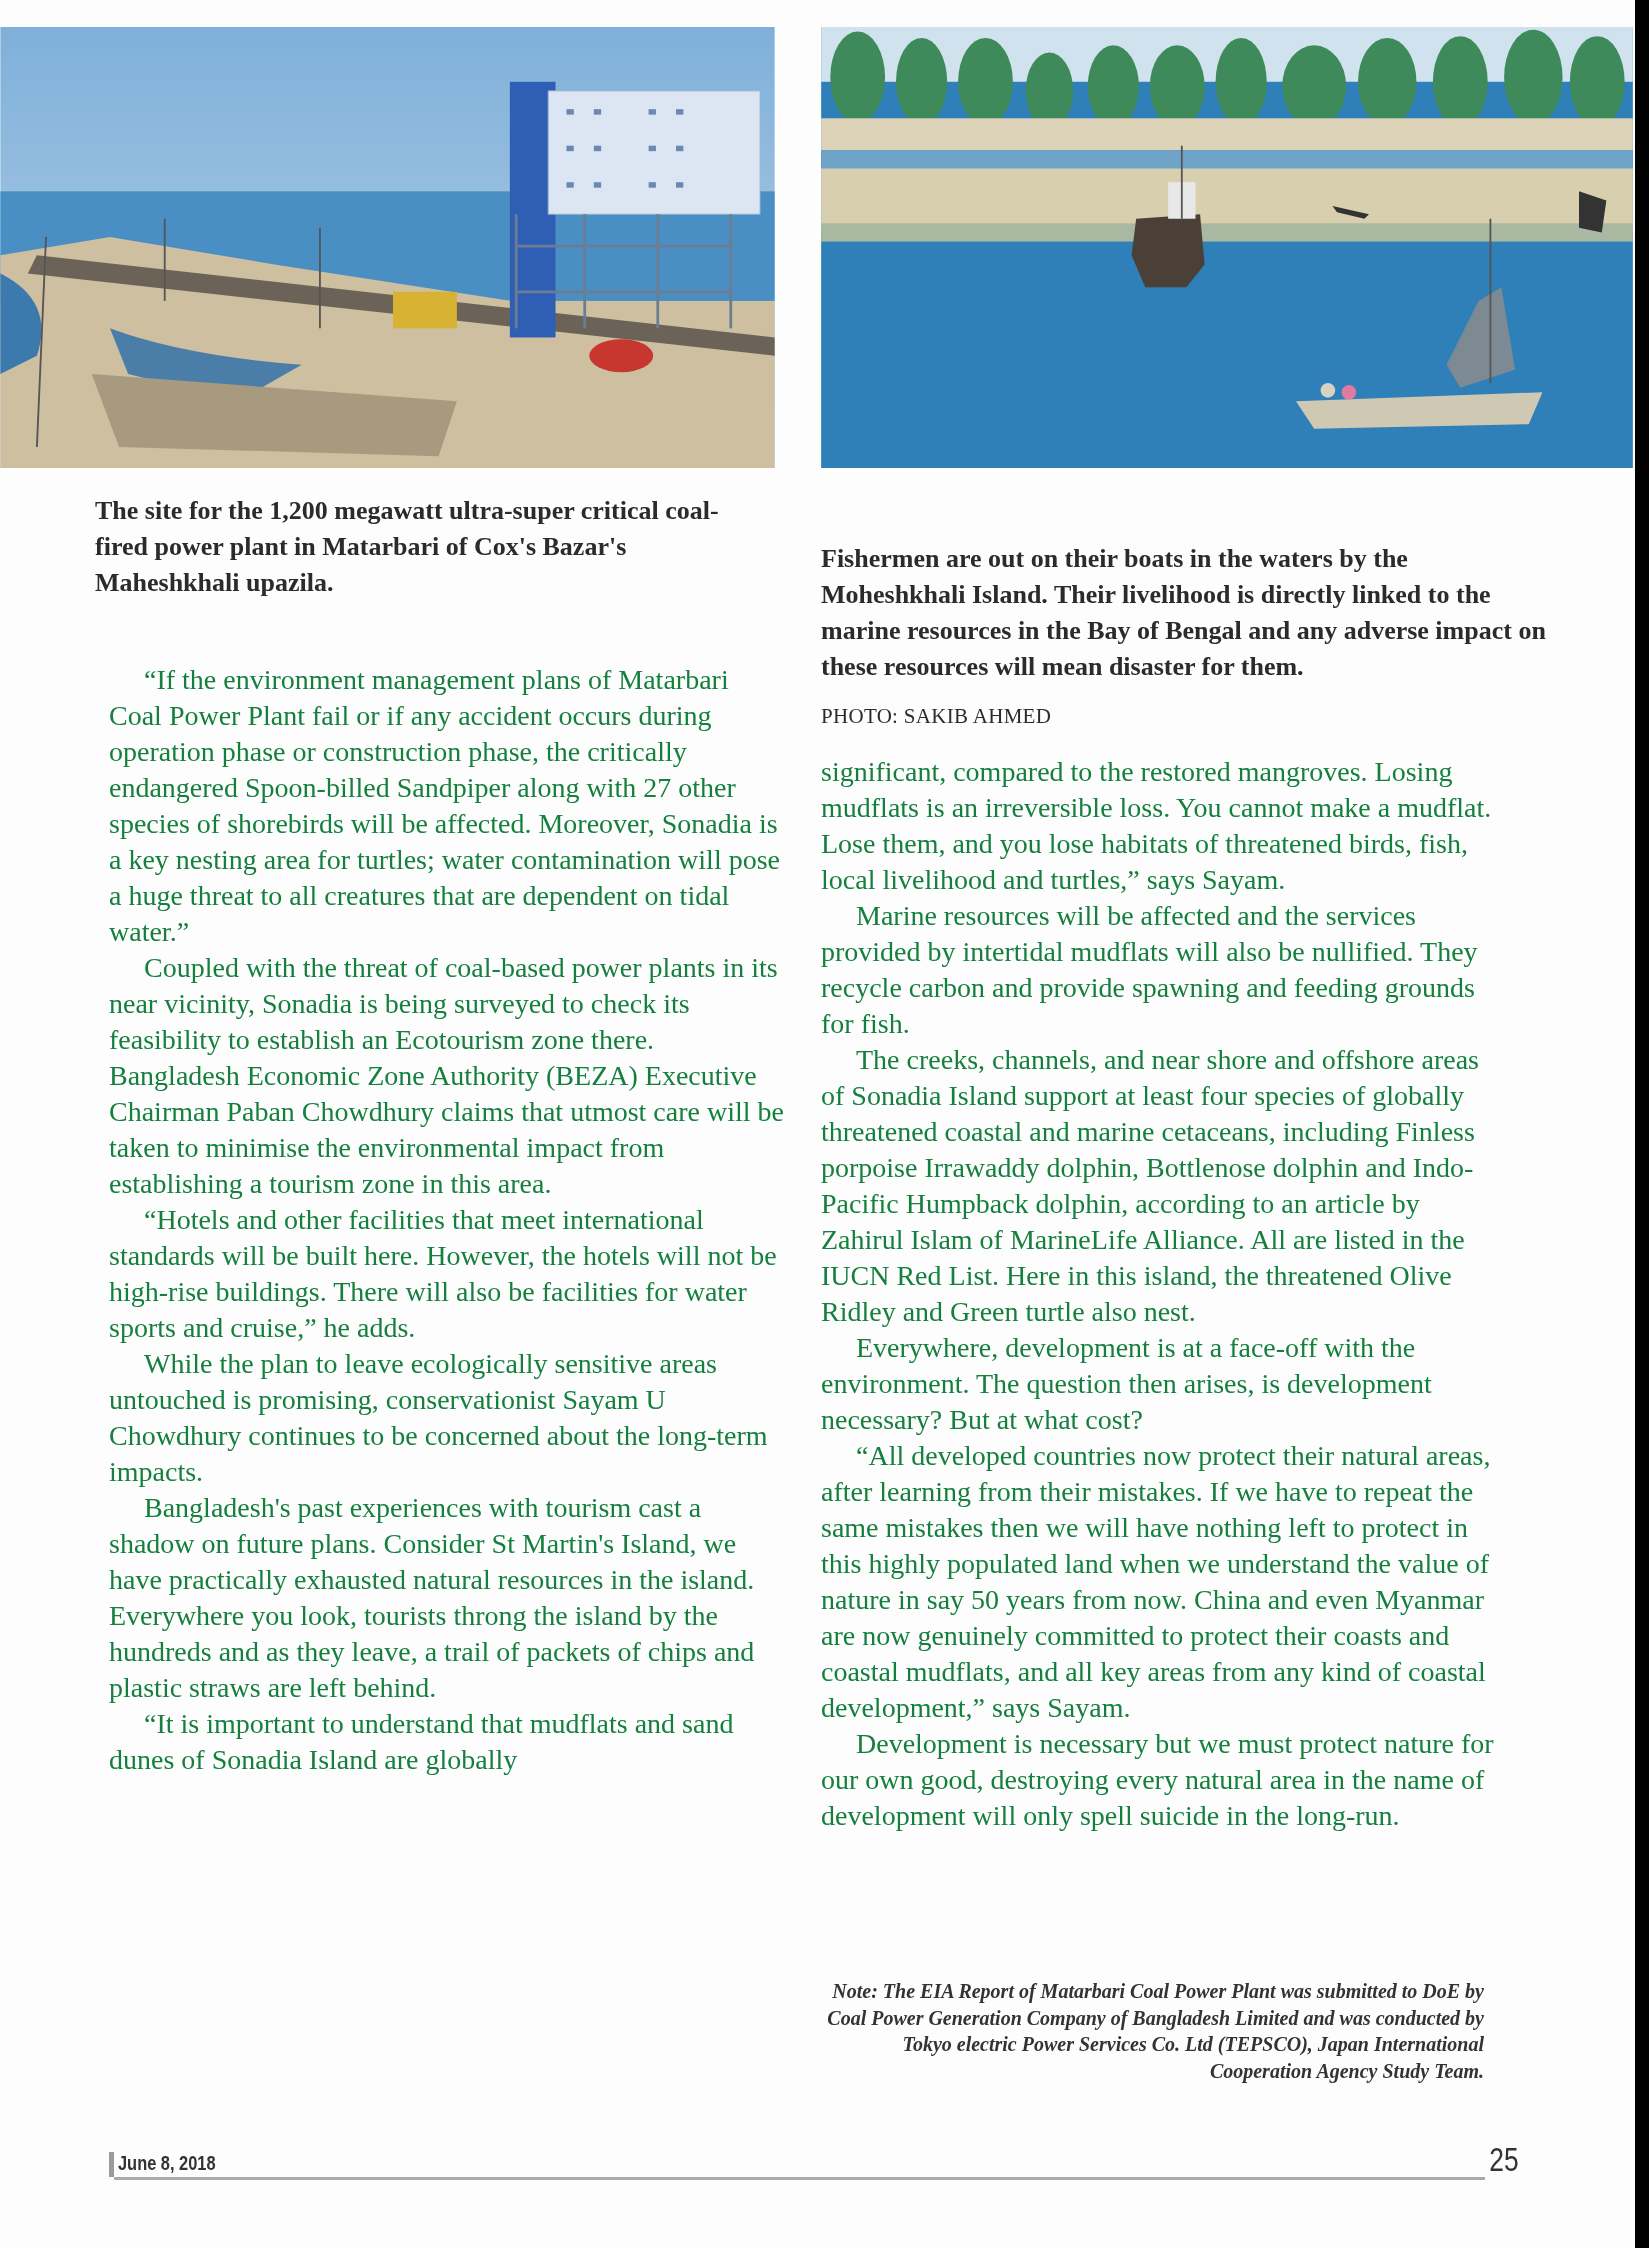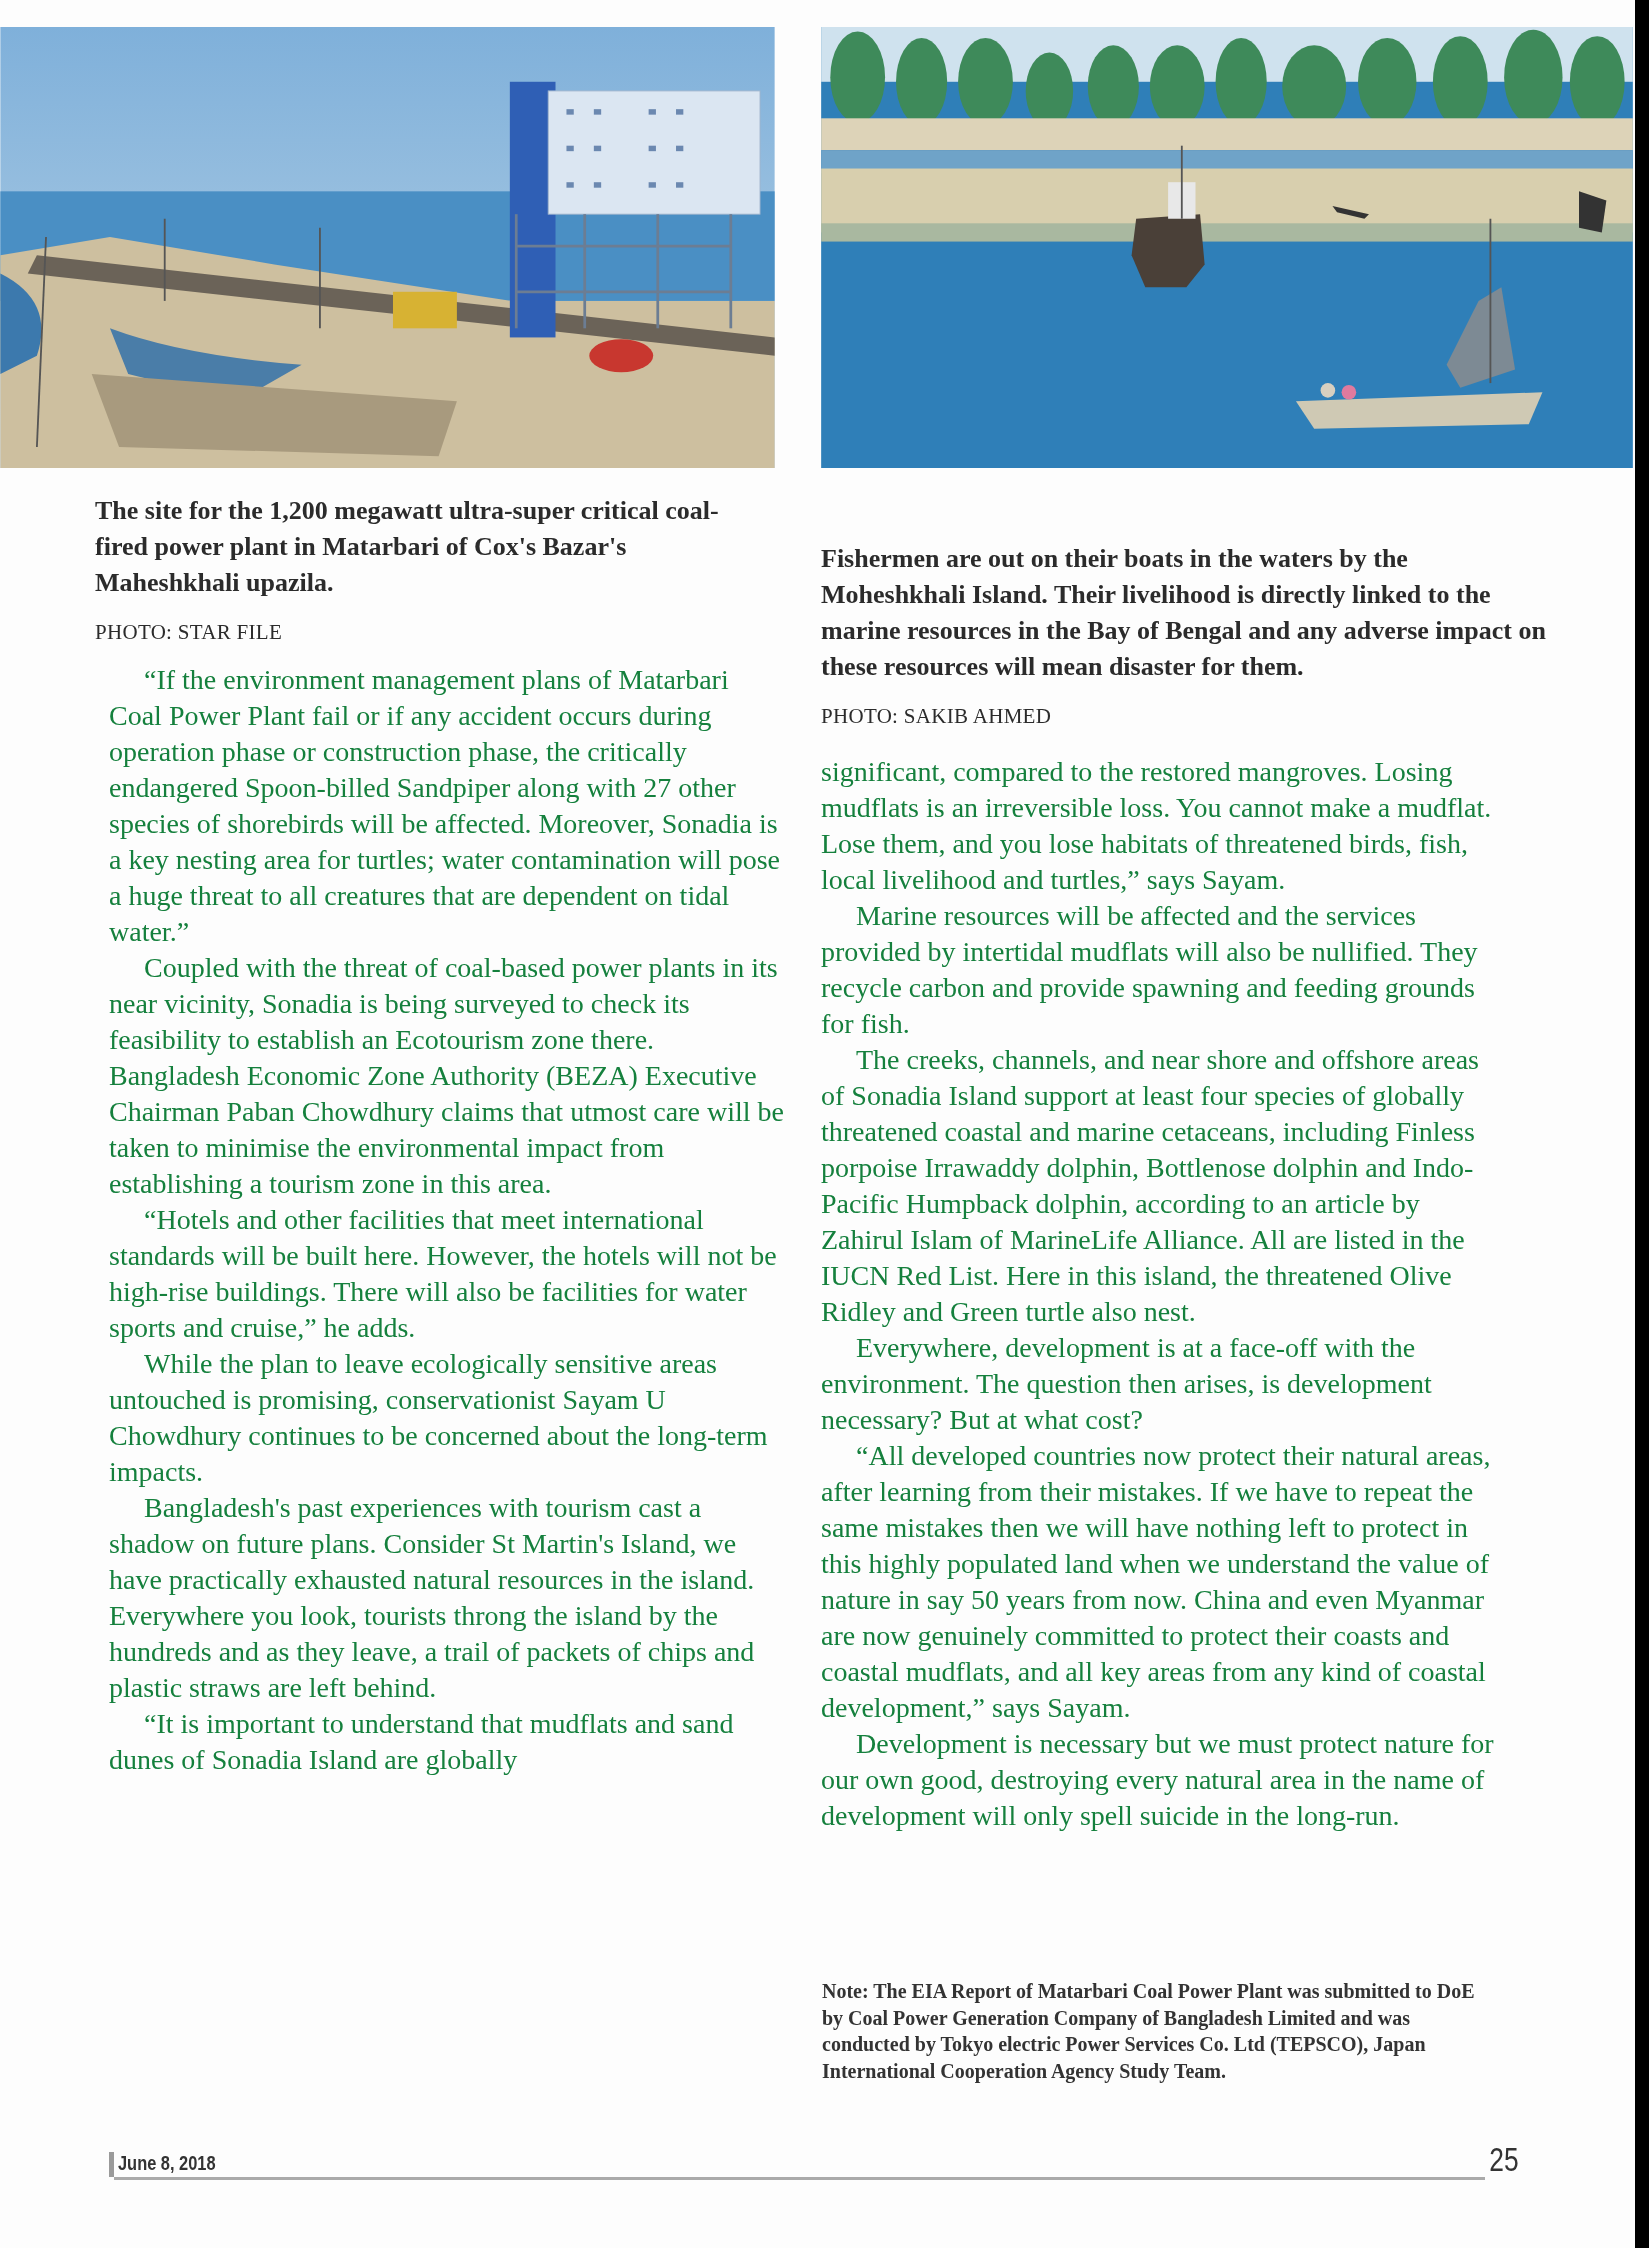--- a/index.html
+++ b/index.html
@@ -21,21 +21,21 @@
   .credit { font-weight:normal; font-size:21px; margin-top:12.8px; letter-spacing:0.3px; }
 
   .col { position:absolute; font-size:28px; line-height:36px; color:#15803d; }
   .col p { margin:0; text-indent:0; }
   .col p.ind { text-indent:35px; }
   .col-left { left:109px; top:662px; width:676px; }
   .col-right { left:821px; top:754px; width:676px; }
 
   .note {
     position:absolute; left:822px; top:1978px; width:662px;
-    font-weight:bold;
+    text-align:right; font-style:italic; font-weight:bold;
     font-size:20px; line-height:26.5px; color:#333;
   }
 
   .footer { position:absolute; left:109px; top:2148px; width:1412px; height:37px; }
   .footer-bar { position:absolute; left:0; top:3.7px; width:4.6px; height:25.6px; background:#9a9a9a; }
   .footer-date {
     position:absolute; left:9.1px; top:3.7px; font-family:"Liberation Sans","DejaVu Sans",sans-serif;
     font-weight:bold; font-size:20px; color:#333; transform:scaleX(0.82); transform-origin:left;
   }
   .footer-rule { position:absolute; left:4.6px; top:29px; width:1371px; height:2.7px; background:#aaaaaa; }
@@ -128,21 +128,20 @@
     <path d="M720 300 L745 285 L760 375 L700 395 L685 370Z" fill="#7d8a94"></path>
     <line x1="733" y1="210" x2="733" y2="390" stroke="#555" stroke-width="2"></line>
     <path d="M520 410 L790 400 L775 435 L540 440Z" fill="#cfc9b4"></path>
     <circle cx="555" cy="398" r="8" fill="#d8d0c0"></circle>
       <circle cx="578" cy="400" r="8" fill="#e07a9e"></circle>
   </svg>
 </div>
 
 <div class="caption caption-left">
   <div>The site for the 1,200 megawatt ultra-super critical coal-fired power plant in Matarbari of Cox's Bazar's Maheshkhali upazila.</div>
-  <div class="credit">PHOTO: STAR FILE</div>
 </div>
 
 <div class="caption caption-right">
   <div>Fishermen are out on their boats in the waters by the Moheshkhali Island. Their livelihood is directly linked to the marine resources in the Bay of Bengal and any adverse impact on these resources will mean disaster for them.</div>
   <div class="credit">PHOTO: SAKIB AHMED</div>
 </div>
 
 <div class="col col-left">
   <p class="ind">“If the environment management plans of Matarbari Coal Power Plant fail or if any accident occurs during operation phase or construction phase, the critically endangered Spoon-billed Sandpiper along with 27 other species of shorebirds will be affected. Moreover, Sonadia is a key nesting area for turtles; water contamination will pose a huge threat to all creatures that are dependent on tidal water.”</p>
   <p class="ind">Coupled with the threat of coal-based power plants in its near vicinity, Sonadia is being surveyed to check its feasibility to establish an Ecotourism zone there. Bangladesh Economic Zone Authority (BEZA) Executive Chairman Paban Chowdhury claims that utmost care will be taken to minimise the environmental impact from establishing a tourism zone in this area.</p>

